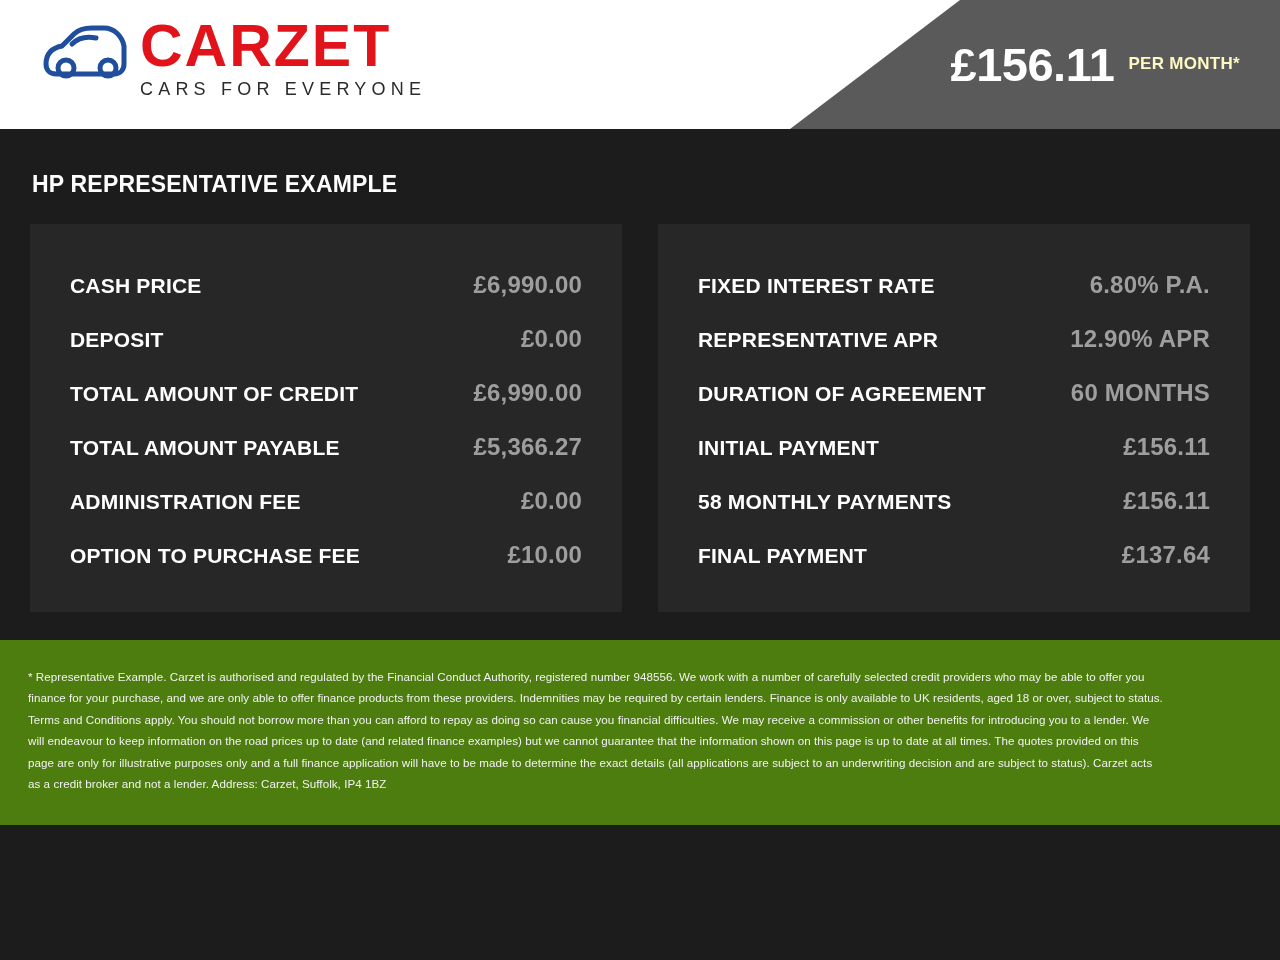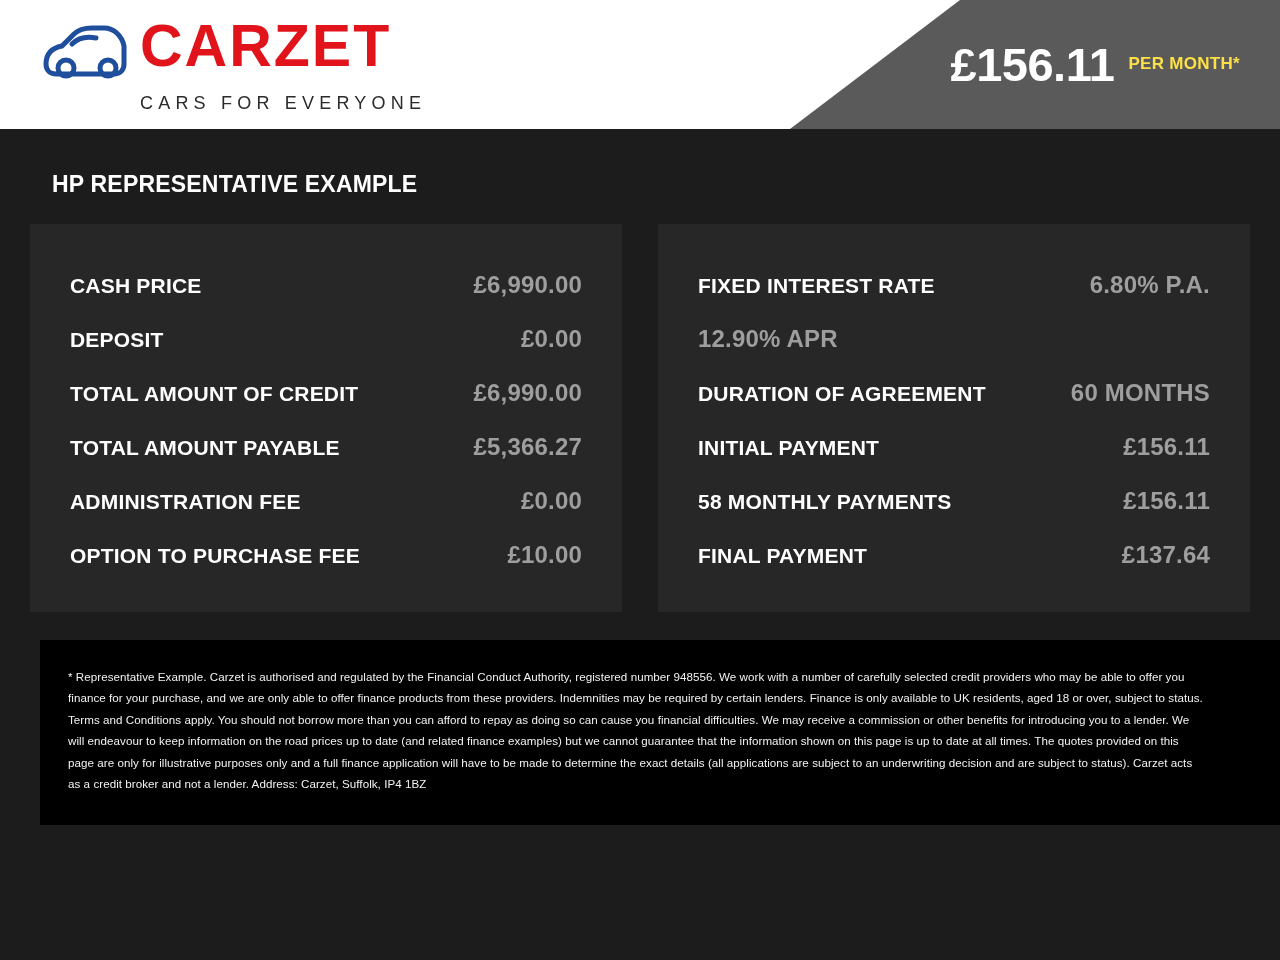--- a/index.html
+++ b/index.html
@@ -38,21 +38,21 @@
     padding-right: 40px;
   }
   .price-amount {
     color: #ffffff;
     font-size: 47px;
     font-weight: bold;
     letter-spacing: -0.5px;
     line-height: 1;
   }
   .price-per {
-    color: #fde047;
+    color: #fef9c3;
     font-size: 17px;
     font-weight: bold;
     letter-spacing: 0.3px;
     margin-left: 14px;
     padding-bottom: 2px;
   }
 
   .brand {
     position: absolute;
     left: 38px;
@@ -72,35 +72,34 @@
     font-size: 59px;
     font-weight: bold;
     letter-spacing: 2px;
     line-height: 0.95;
   }
   .brand-tagline {
     color: #2b2b2b;
     font-size: 18px;
     letter-spacing: 5.2px;
     text-align: right;
-    margin-top: 19px;
+    margin-top: 5px;
     padding-right: 2px;
   }
 
   
   .main {
     padding: 0 30px;
   }
   .section-title {
     color: #ffffff;
     font-size: 23px;
     font-weight: bold;
     letter-spacing: 0.2px;
     padding: 42px 0 26px 2px;
-    margin-left: 20px;
   }
   .cards {
     display: flex;
     gap: 36px;
   }
   .card {
     flex: 1;
     background: #272727;
     padding: 34px 40px 30px 40px;
   }
@@ -122,23 +121,22 @@
     font-size: 24px;
     font-weight: bold;
     letter-spacing: 0.2px;
     white-space: nowrap;
     text-align: center;
   }
 
   
   .disclaimer-wrap {
     margin-top: 28px;
-    background: #000000;
+    background: #4d7c0f;
     padding: 26px 28px 30px 28px;
-    margin-left: 40px;
   }
   .disclaimer {
     color: #f2f2f2;
     font-size: 11.6px;
     line-height: 1.85;
     letter-spacing: 0.05px;
     max-width: 1135px;
   }
   .footer-space { height: 40px; }
 </style>
@@ -200,20 +198,21 @@
           <span class="row-value">£10.00</span>
         </div>
       </div>
 
       <div class="card">
         <div class="row">
           <span class="row-label">FIXED INTEREST RATE</span>
           <span class="row-value">6.80% P.A.</span>
         </div>
         <div class="row">
+          <span class="row-label">REPRESENTATIVE APR</span>
           <span class="row-value">12.90% APR</span>
         </div>
         <div class="row">
           <span class="row-label">DURATION OF AGREEMENT</span>
           <span class="row-value">60 MONTHS</span>
         </div>
         <div class="row">
           <span class="row-label">INITIAL PAYMENT</span>
           <span class="row-value">£156.11</span>
         </div>

